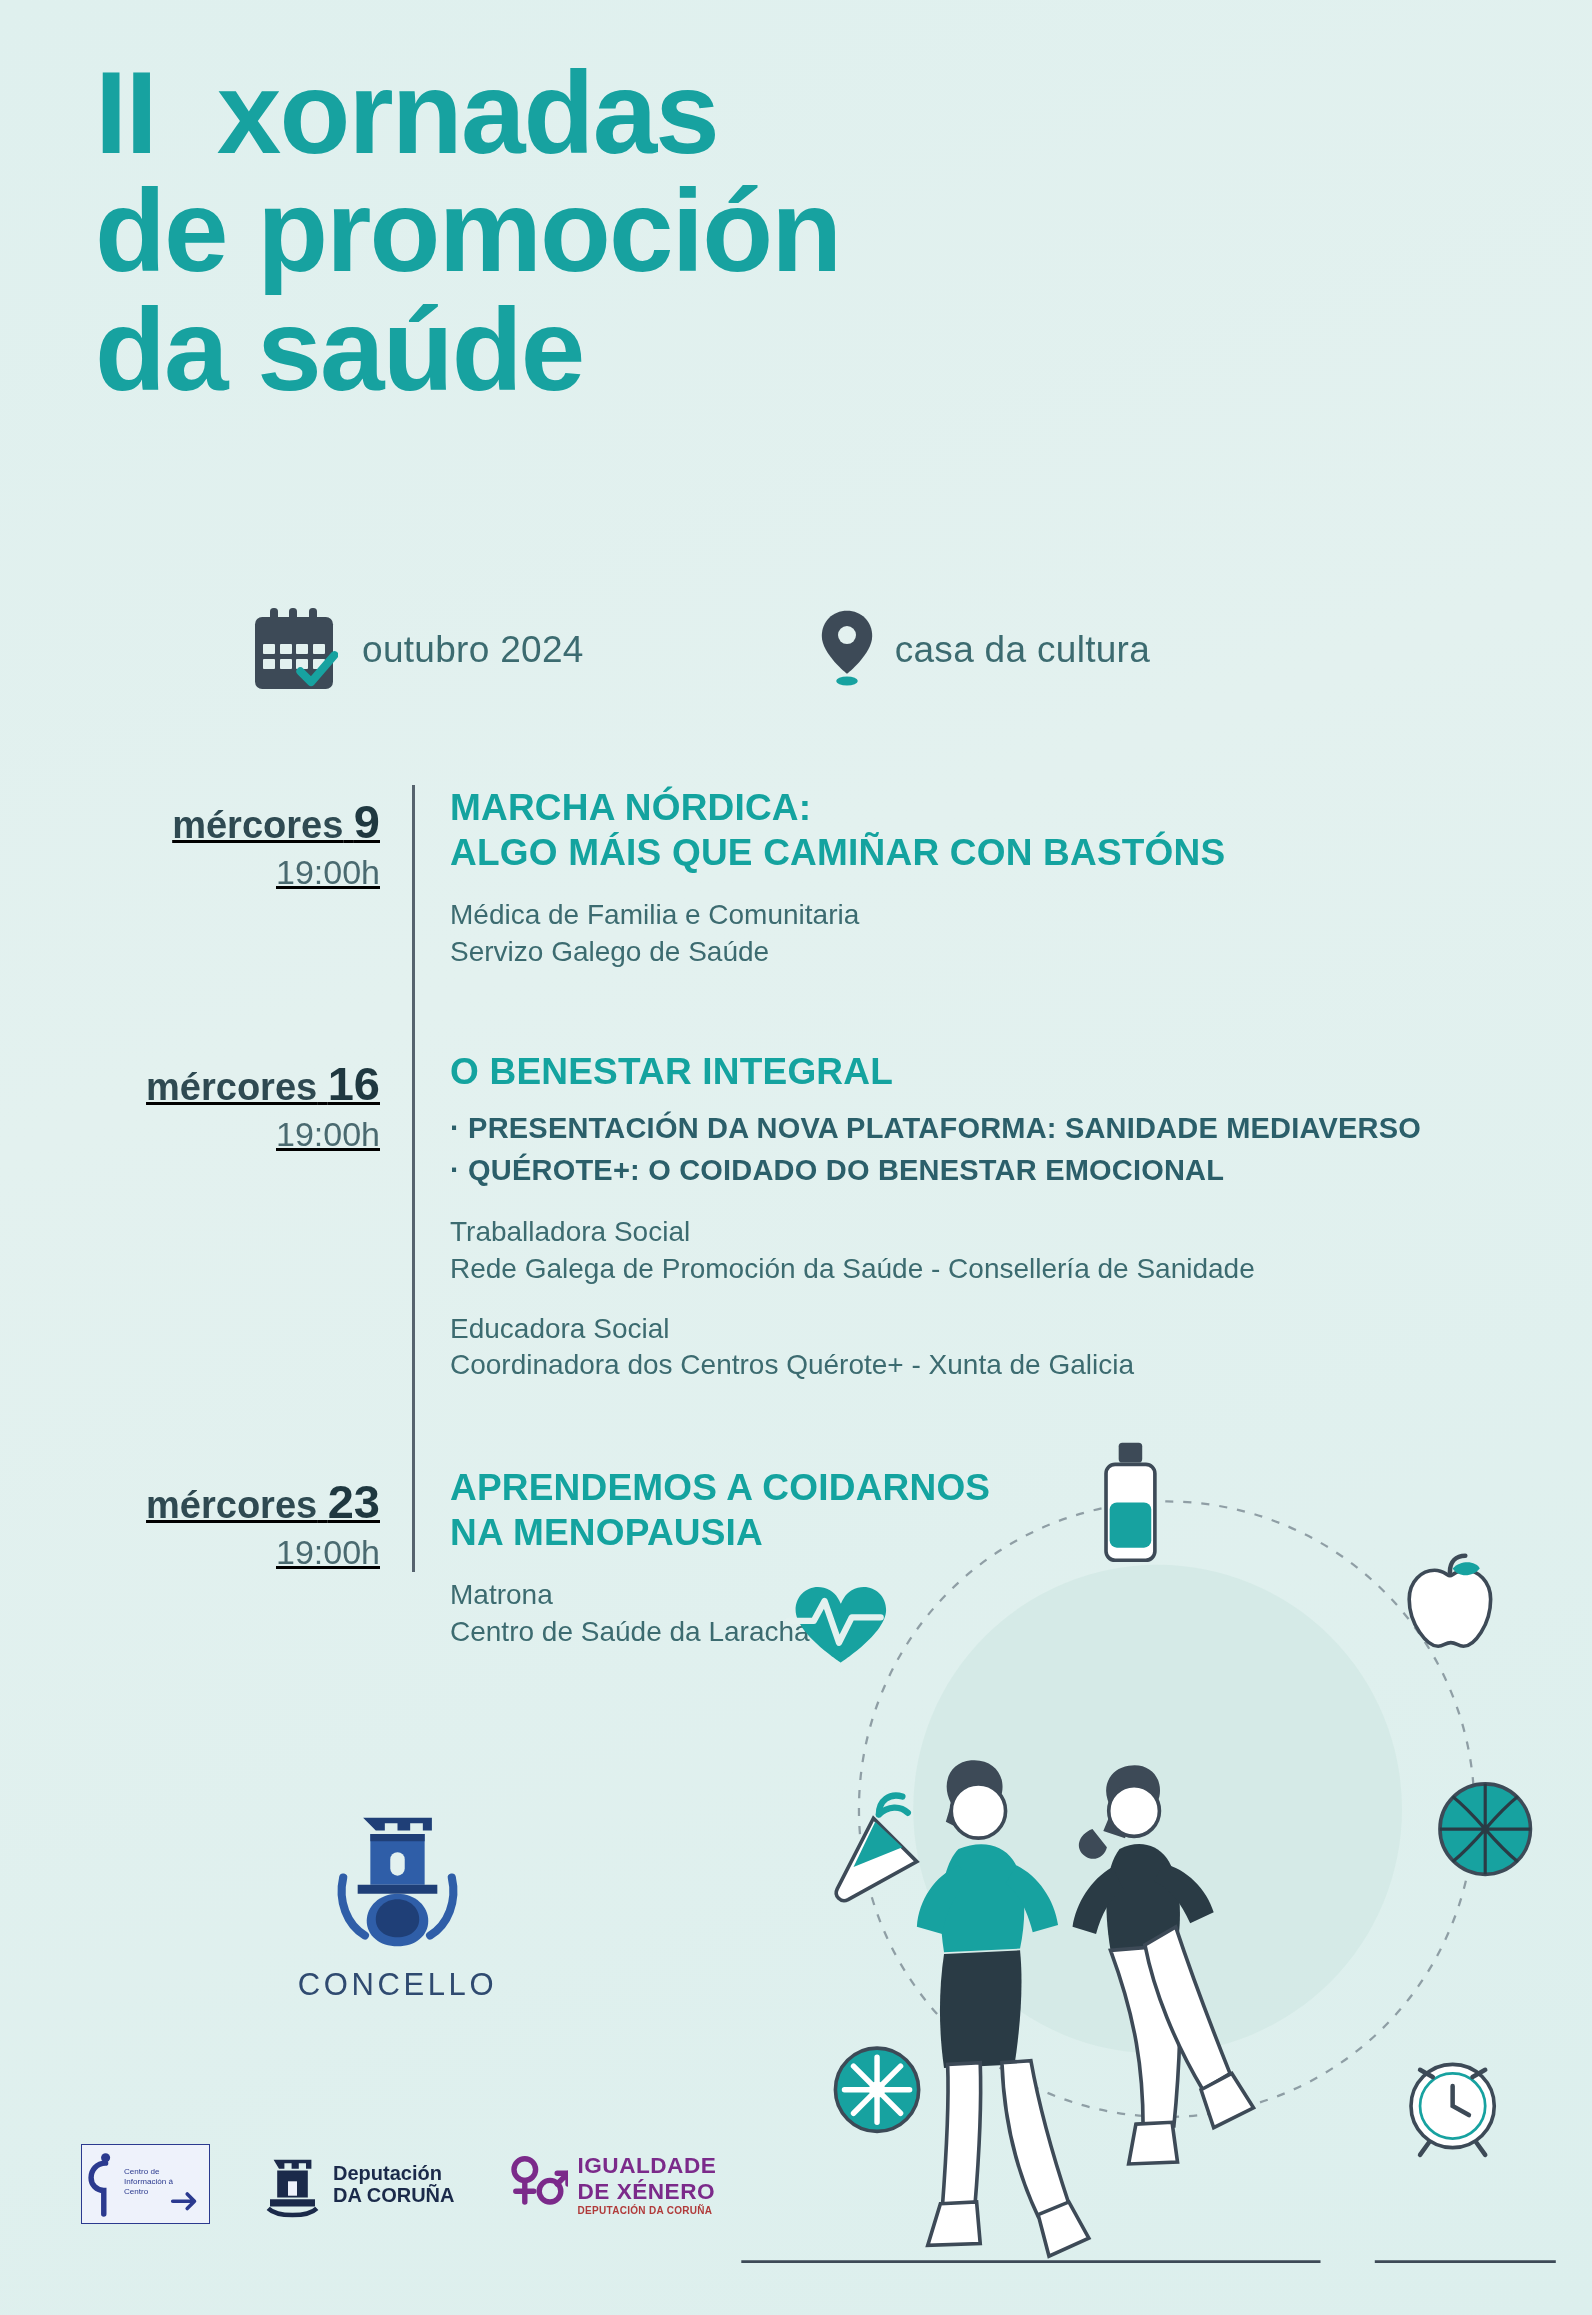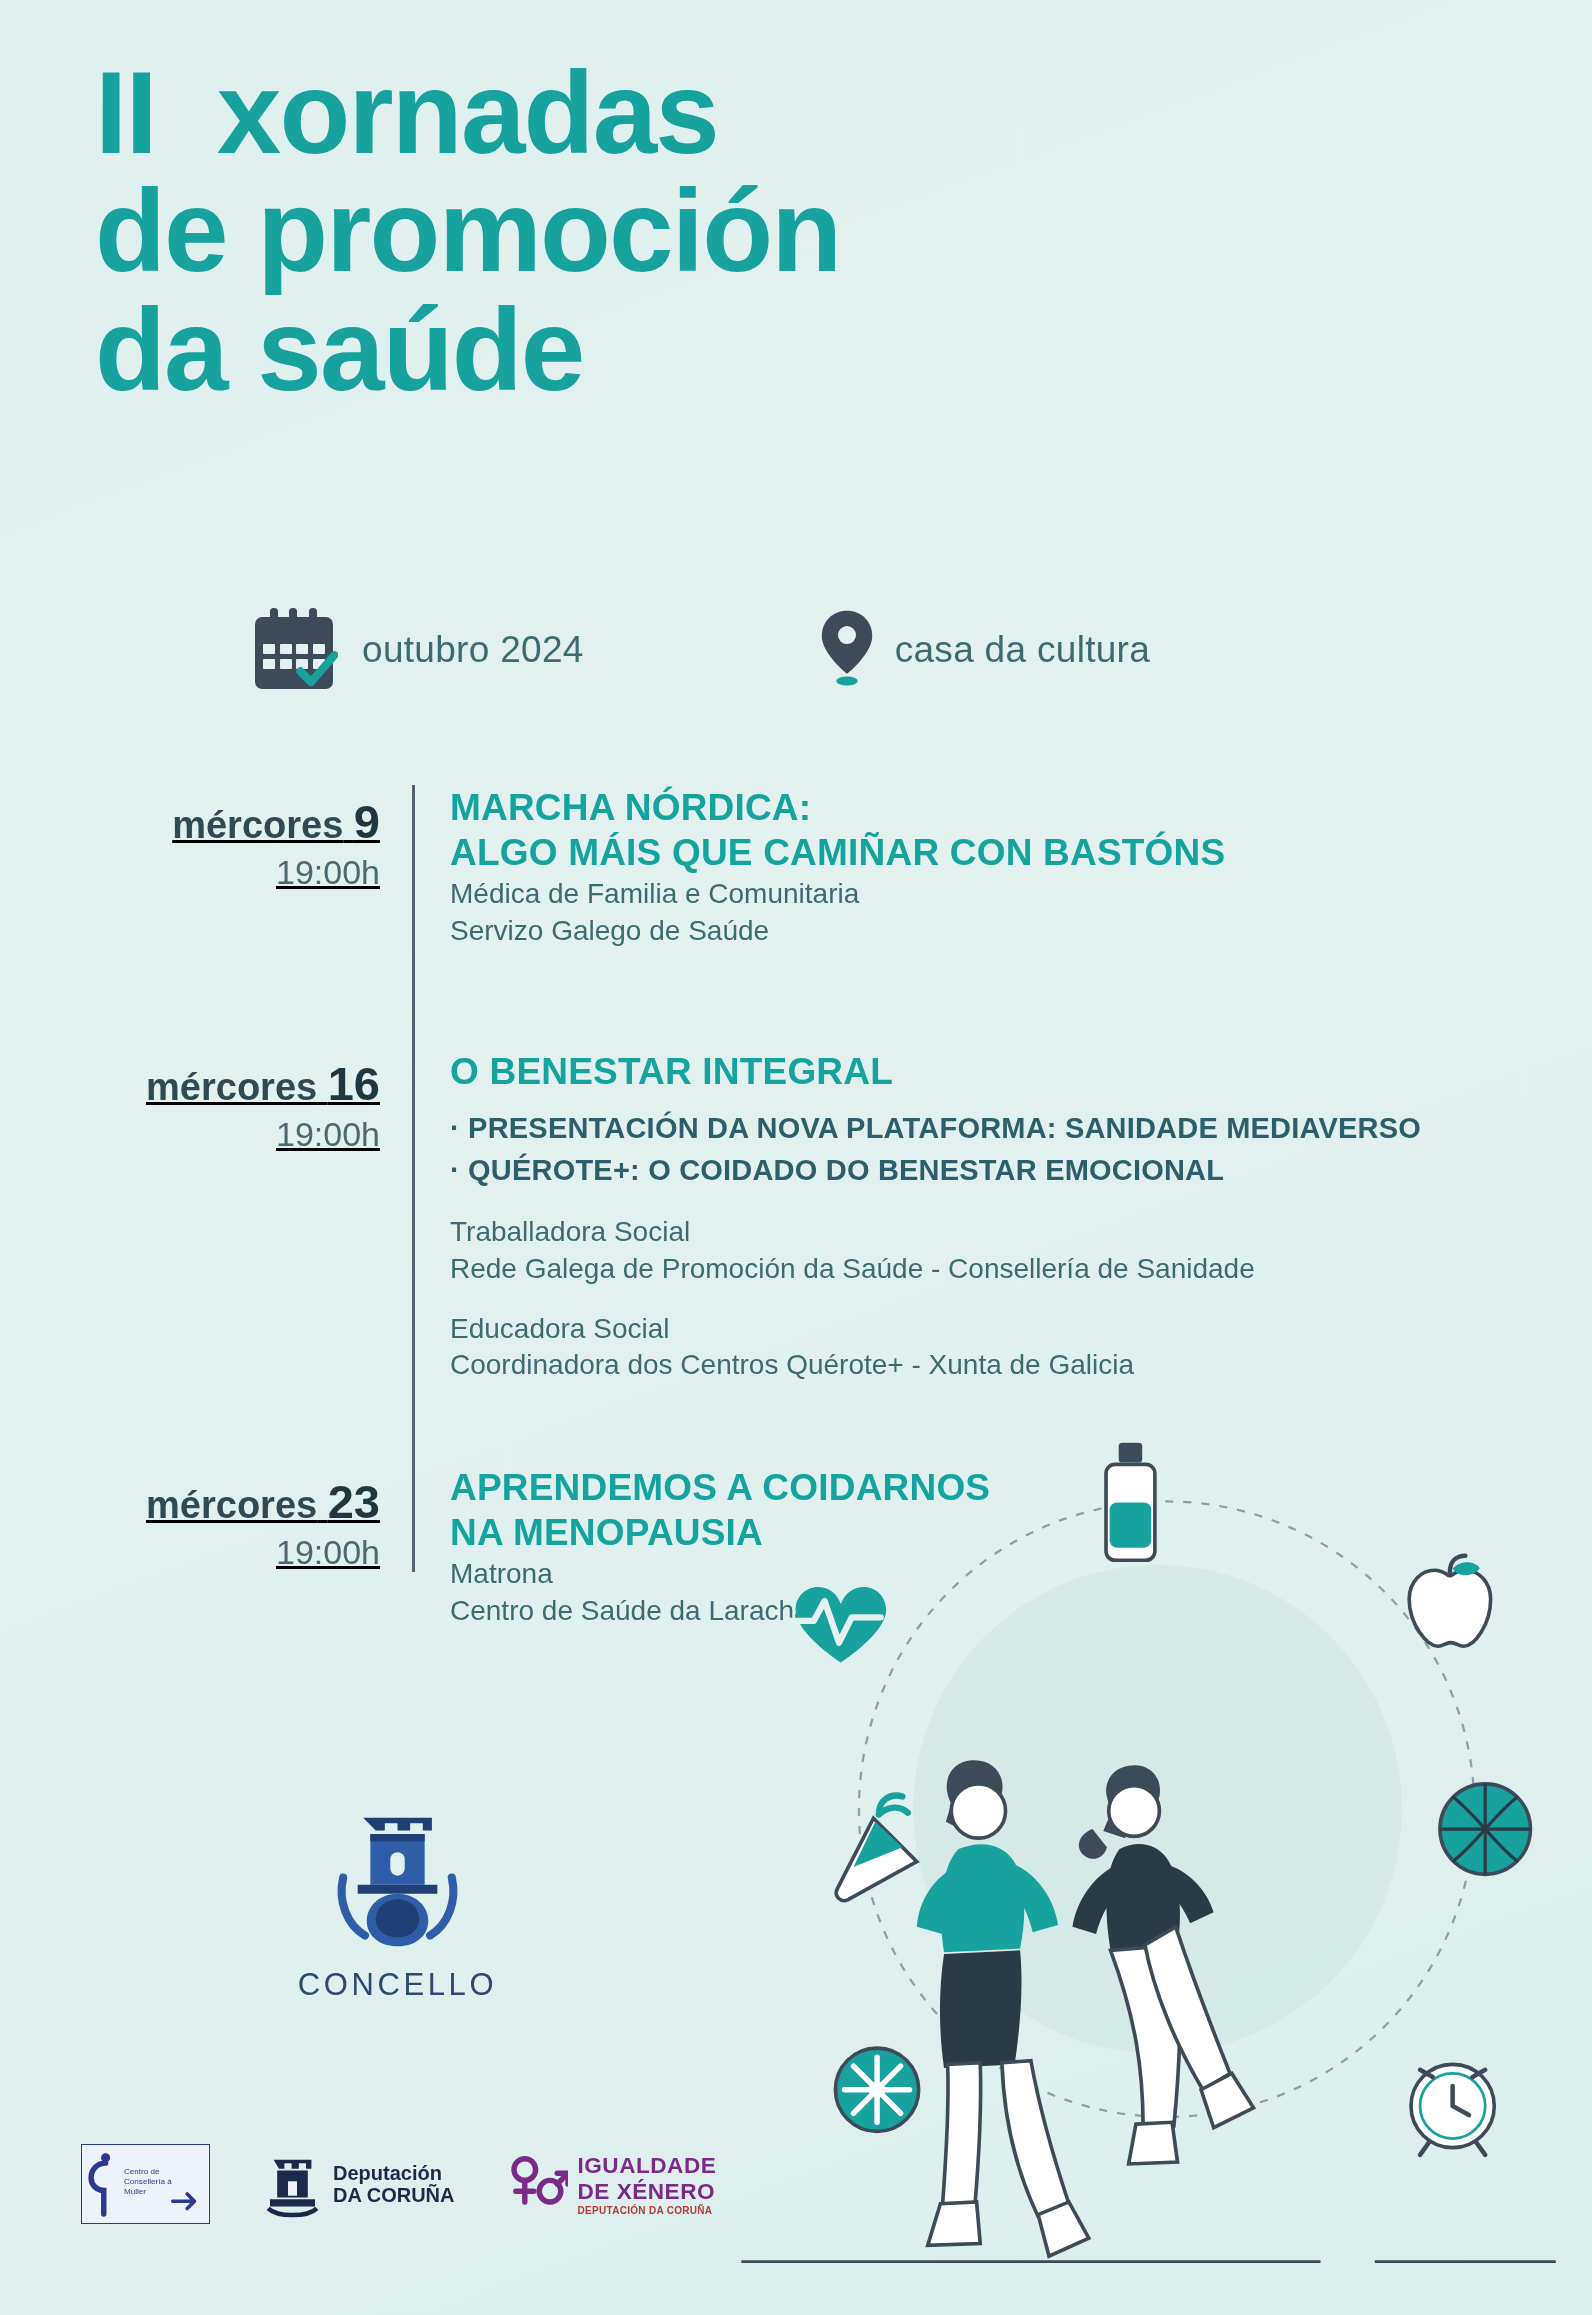--- a/index.html
+++ b/index.html
@@ -150,21 +150,21 @@
   }
   .ev-bullets {
     margin-top: 12.7px;
     font-size: 29px;
     color: #2b5f6a;
     font-weight: bold;
     line-height: 1.45;
     letter-spacing: 0.2px;
   }
   .ev-sub {
-    margin-top: 1px;
+    margin-top: 22px;
     font-size: 28px;
     color: #3c6b70;
     line-height: 1.3;
   }
   .ev-sub.spaced { margin-top: 23.5px; }
 
   
   .concello {
     position: absolute;
     left: 280px;
@@ -428,21 +428,21 @@
 
   <div class="footer-logos">
 
     <div class="logo-box">
       <div class="cig-box">
         <svg viewBox="0 0 140 86" width="127" height="78" aria-hidden="true">
           <path d="M26 20 c-10 0 -16 8 -16 16 c0 8 6 14 14 14 l0 26" fill="none" stroke="#2b3a8f" stroke-width="6" stroke-linecap="round"></path>
           <circle cx="26" cy="14" r="5" fill="#2b3a8f"></circle>
           <path d="M100 62 h24 M116 54 l8 8 l-8 8" fill="none" stroke="#2b3a8f" stroke-width="4" stroke-linecap="round" stroke-linejoin="round"></path>
         </svg>
-        <div class="cig-text">Centro de Consellería á Muller</div>
+        <div class="cig-text">Centro de Información á Centro</div>
       </div>
     </div>
 
     <div class="logo-box">
       <svg viewBox="0 0 70 86" width="63" height="78" aria-hidden="true">
         <path d="M14 16 h42 v10 h-6 v-6 h-8 v6 h-8 v-6 h-8 v6 h-6 z" fill="#1b2a4a"></path>
         <rect x="18" y="28" width="34" height="30" fill="#1b2a4a"></rect>
         <rect x="30" y="40" width="10" height="16" fill="#eef2fb"></rect>
         <path d="M10 60 h50 v8 h-50 z" fill="#1b2a4a"></path>
         <path d="M8 70 c10 10 44 10 54 0" fill="none" stroke="#1b2a4a" stroke-width="5"></path>

